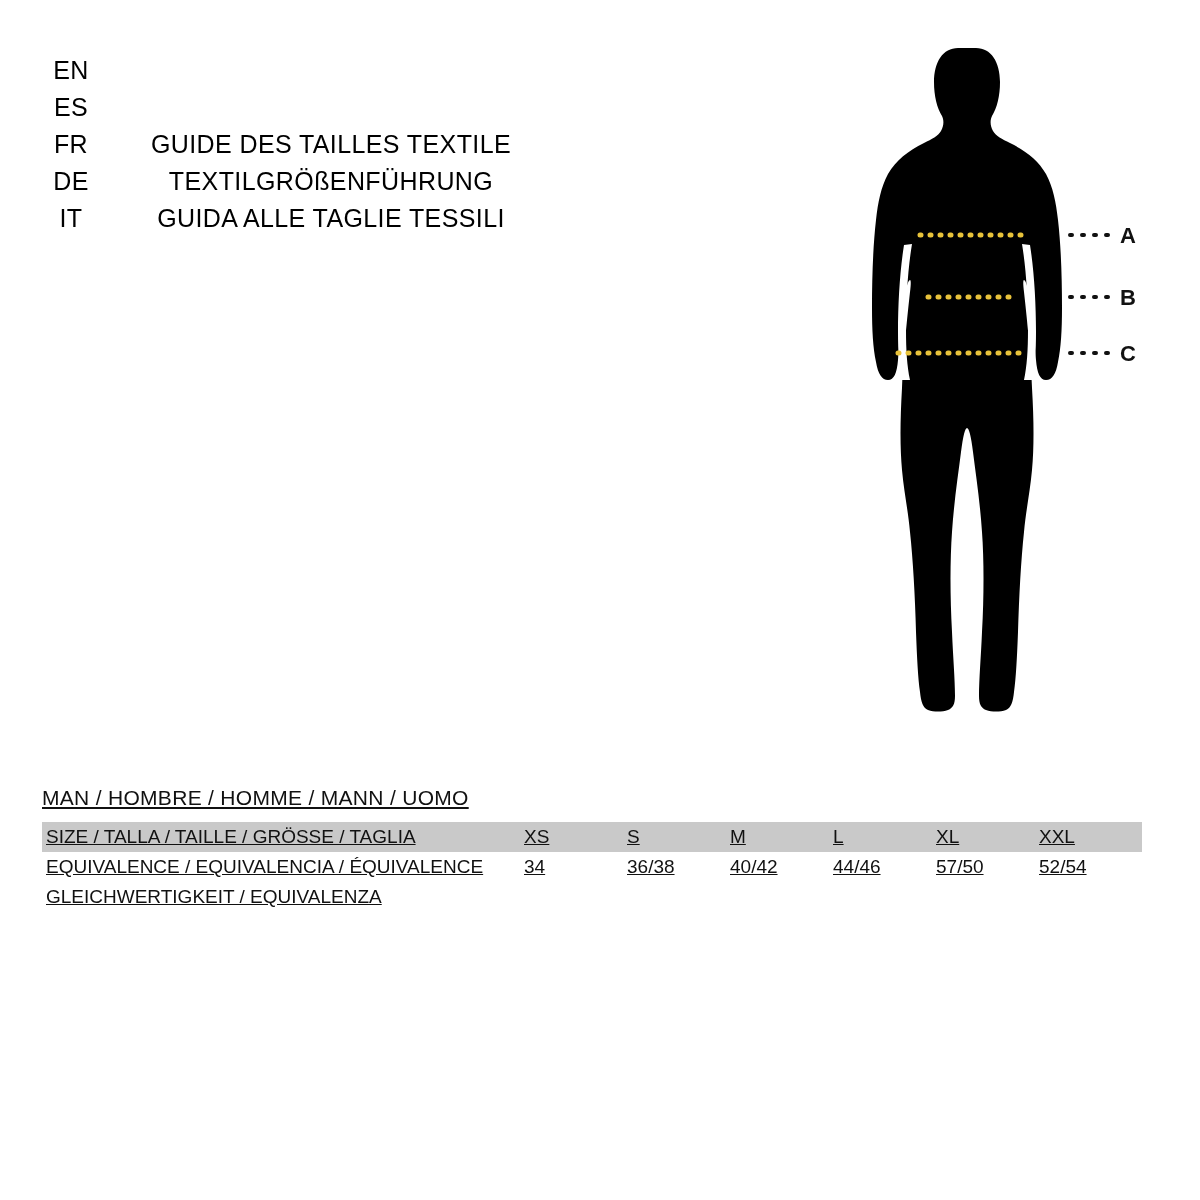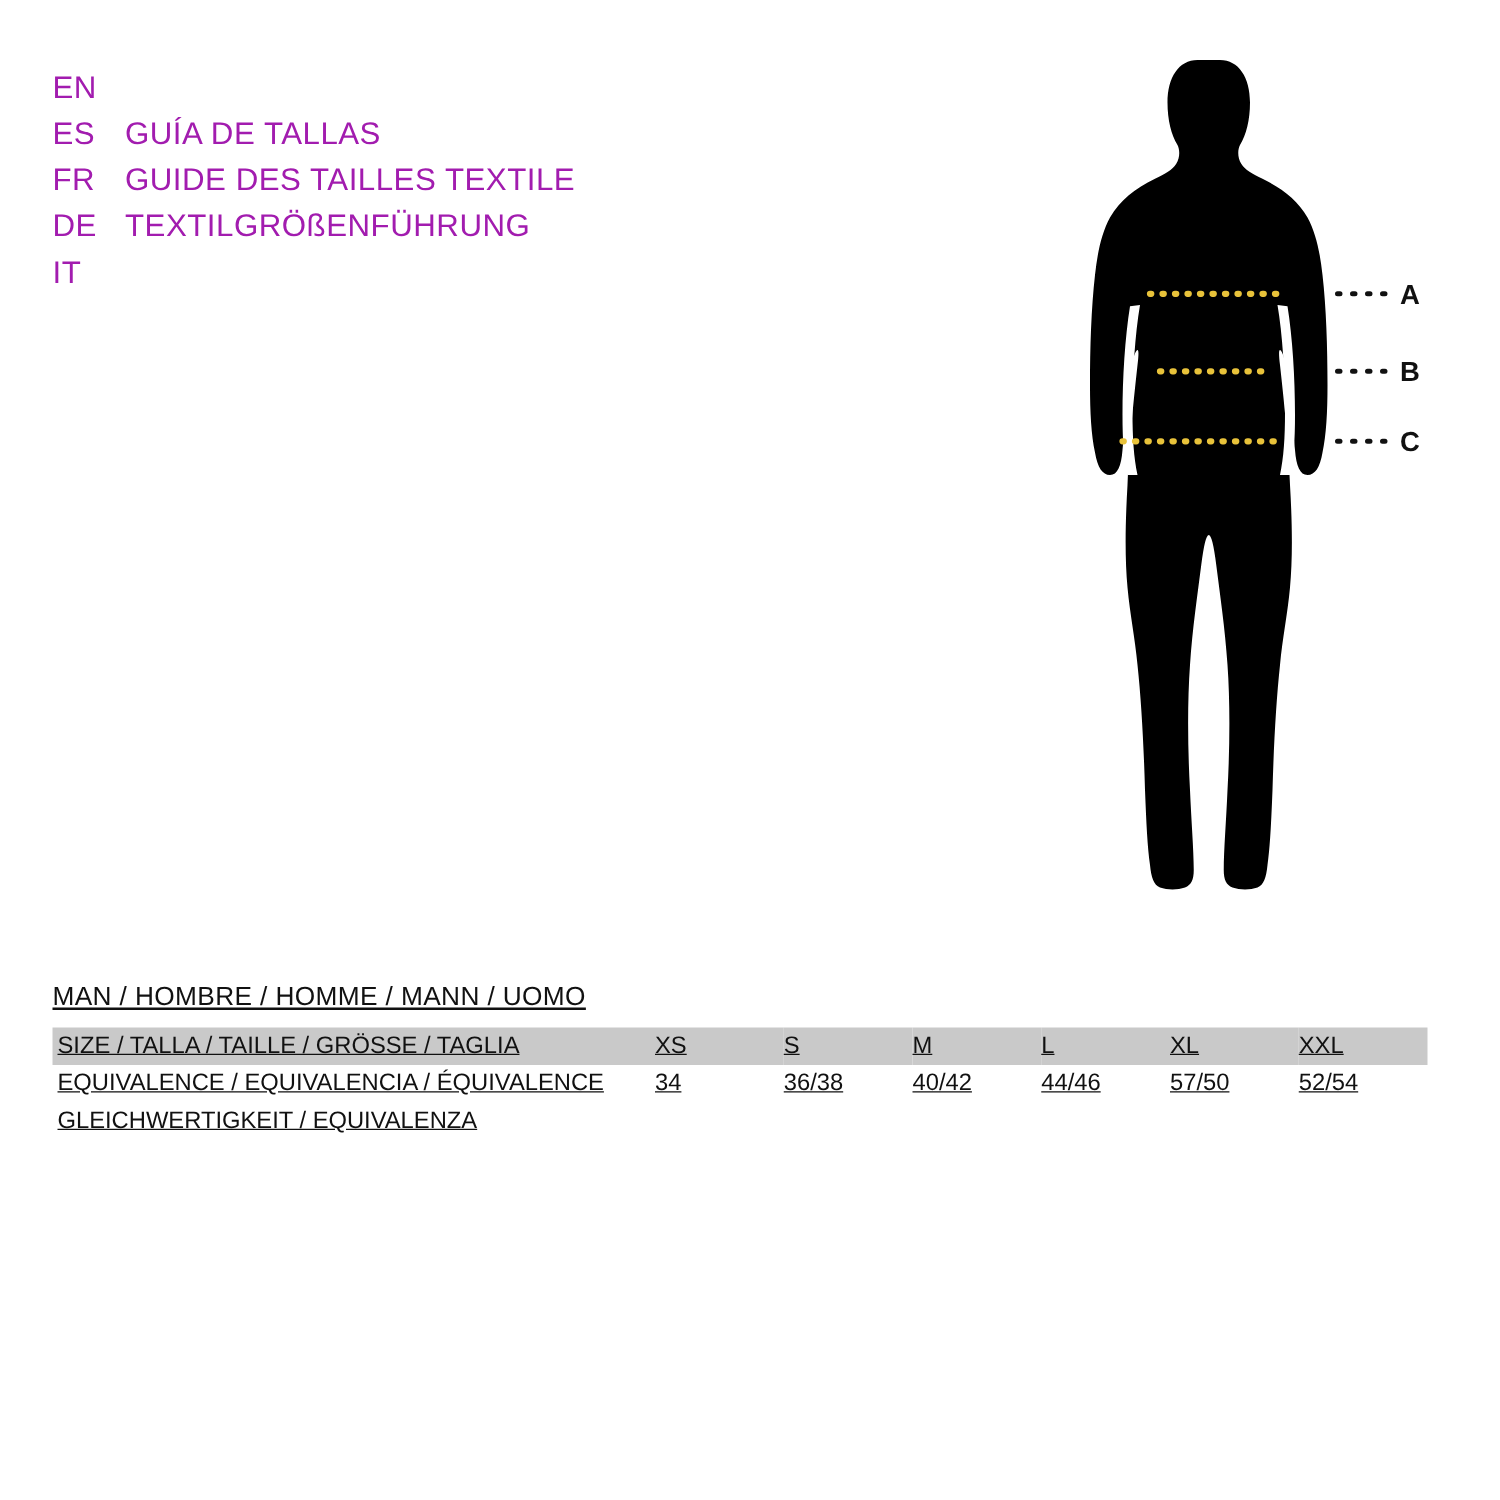--- a/index.html
+++ b/index.html
@@ -22,22 +22,23 @@
     left: 42px;
     top: 52px;
     width: 520px;
   }
   .title-row {
     display: flex;
     align-items: baseline;
     font-size: 25px;
     line-height: 37px;
     letter-spacing: 0.4px;
-    color: #a21caf;
+    color: #000000;
     white-space: nowrap;
+    text-align: center;
   }
   .title-lang {
     width: 58px;
     flex: 0 0 58px;
   }
   .title-text {
     flex: 1 1 auto;
   }
 
   
@@ -116,32 +117,32 @@
 </style>
 </head>
 <body>
 
 <div class="title-block">
   <div class="title-row">
     <span class="title-lang">EN</span>
   </div>
   <div class="title-row">
     <span class="title-lang">ES</span>
-    <span class="title-text">GUÍA DE TALLAS</span>
   </div>
   <div class="title-row">
     <span class="title-lang">FR</span>
     <span class="title-text">GUIDE DES TAILLES TEXTILE</span>
   </div>
   <div class="title-row">
     <span class="title-lang">DE</span>
     <span class="title-text">TEXTILGRÖßENFÜHRUNG</span>
   </div>
   <div class="title-row">
     <span class="title-lang">IT</span>
+    <span class="title-text">GUIDA ALLE TAGLIE TESSILI</span>
   </div>
 </div>
 
 <div class="figure-area">
   <svg class="figure-svg" width="330" height="700" viewBox="0 0 330 700">
 
     <path fill="#000000" d="
       M128,8
       C113,8 104,22 104,42
       C104,56 107,68 112,76

